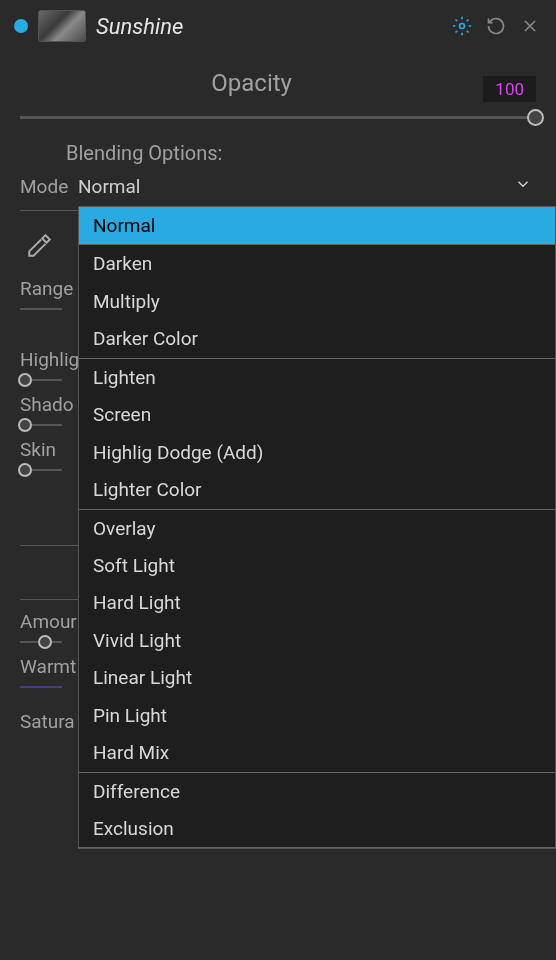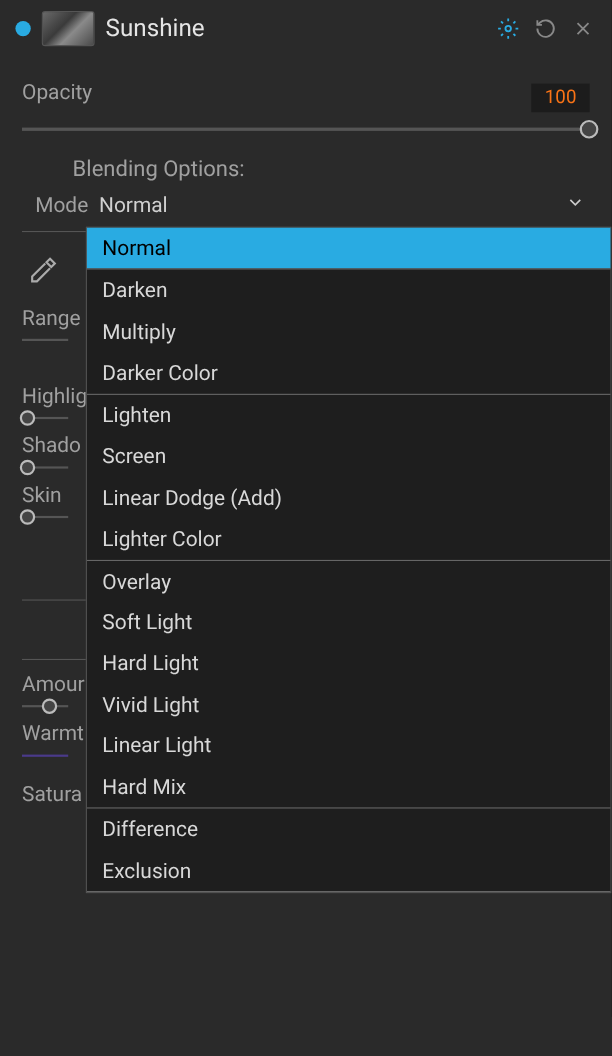--- a/index.html
+++ b/index.html
@@ -14,20 +14,21 @@
       height: 960px;
       overflow: hidden;
       border-radius: 18px;
       position: relative;
     }
     .panel-header {
       display: flex;
       align-items: center;
       padding: 10px 16px 10px 14px;
       gap: 10px;
+      font-style: italic;
     }
     .enable-dot {
       width: 14px;
       height: 14px;
       border-radius: 50%;
       background: #29abe2;
     }
     .thumb {
       width: 48px;
       height: 32px;
@@ -51,26 +52,27 @@
       height: 20px;
       display: block;
     }
     .control-row {
       display: flex;
       align-items: center;
       padding: 12px 20px 6px 20px;
     }
     .control-label {
       color: #a0a0a0;
-      font-size: 19px;
+      font-size: 24px;
       flex: 1;
+      text-align: center;
     }
     .value-box {
       background: #1c1c1c;
-      color: #f97316;
+      color: #d946ef;
       padding: 3px 12px;
       font-size: 17px;
       min-width: 50px;
       text-align: center;
       margin-top: 12px;
     }
     .slider-track {
       position: relative;
       margin: 8px 20px 14px 20px;
       height: 3px;
@@ -97,21 +99,20 @@
     }
     .mode-row {
       display: flex;
       align-items: center;
       padding: 6px 20px 6px 20px;
     }
     .mode-label {
       color: #a0a0a0;
       font-size: 19px;
       width: 58px;
-      margin-left: 12px;
     }
     .mode-select {
       flex: 1;
       color: #d0d0d0;
       font-size: 19px;
       display: flex;
       justify-content: space-between;
       align-items: center;
       padding-right: 4px;
     }
@@ -273,26 +274,27 @@
 
 <div class="dropdown" id="dropdown">
     <div class="dropdown-item selected">Normal</div>
     <div class="dropdown-sep"></div>
     <div class="dropdown-item">Darken</div>
     <div class="dropdown-item">Multiply</div>
     <div class="dropdown-item">Darker Color</div>
     <div class="dropdown-sep"></div>
     <div class="dropdown-item">Lighten</div>
     <div class="dropdown-item">Screen</div>
-    <div class="dropdown-item">Linear Dodge (Add)</div>
+    <div class="dropdown-item">Highlig Dodge (Add)</div>
     <div class="dropdown-item">Lighter Color</div>
     <div class="dropdown-sep"></div>
     <div class="dropdown-item">Overlay</div>
     <div class="dropdown-item">Soft Light</div>
     <div class="dropdown-item">Hard Light</div>
     <div class="dropdown-item">Vivid Light</div>
     <div class="dropdown-item">Linear Light</div>
+    <div class="dropdown-item">Pin Light</div>
     <div class="dropdown-item">Hard Mix</div>
     <div class="dropdown-sep"></div>
     <div class="dropdown-item">Difference</div>
     <div class="dropdown-item">Exclusion</div>
     <div class="dropdown-sep"></div>
   </div>
 
 </body></html>

